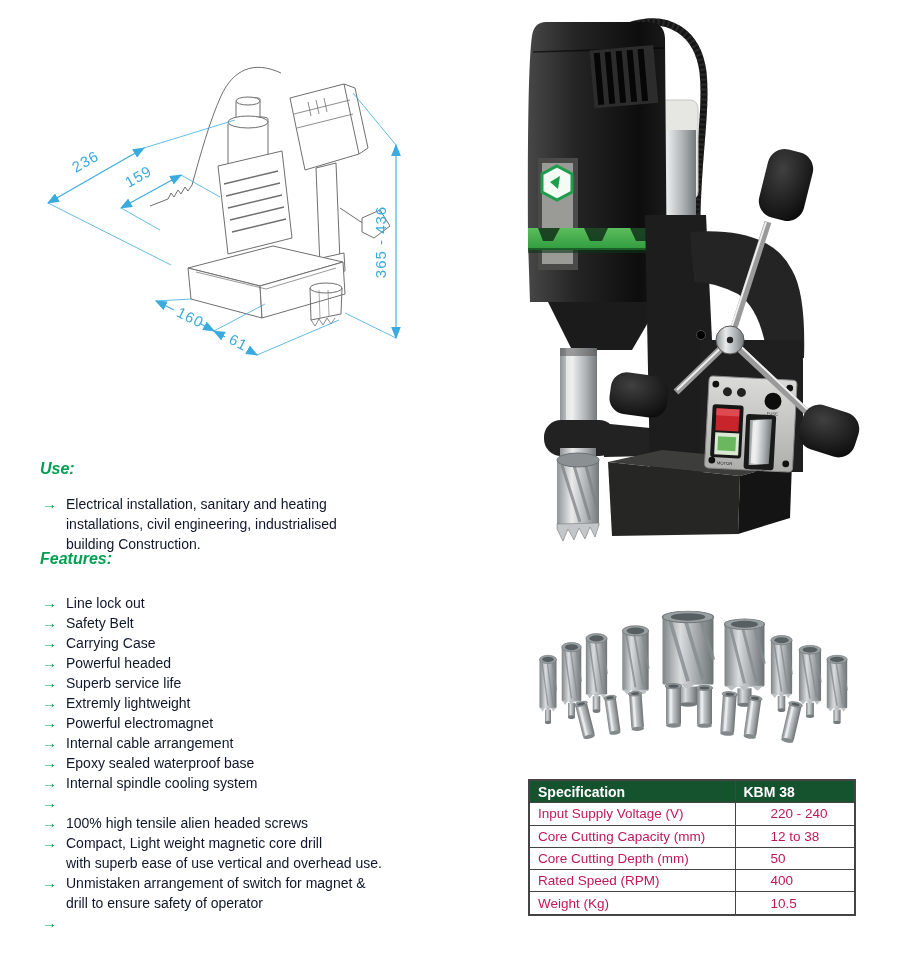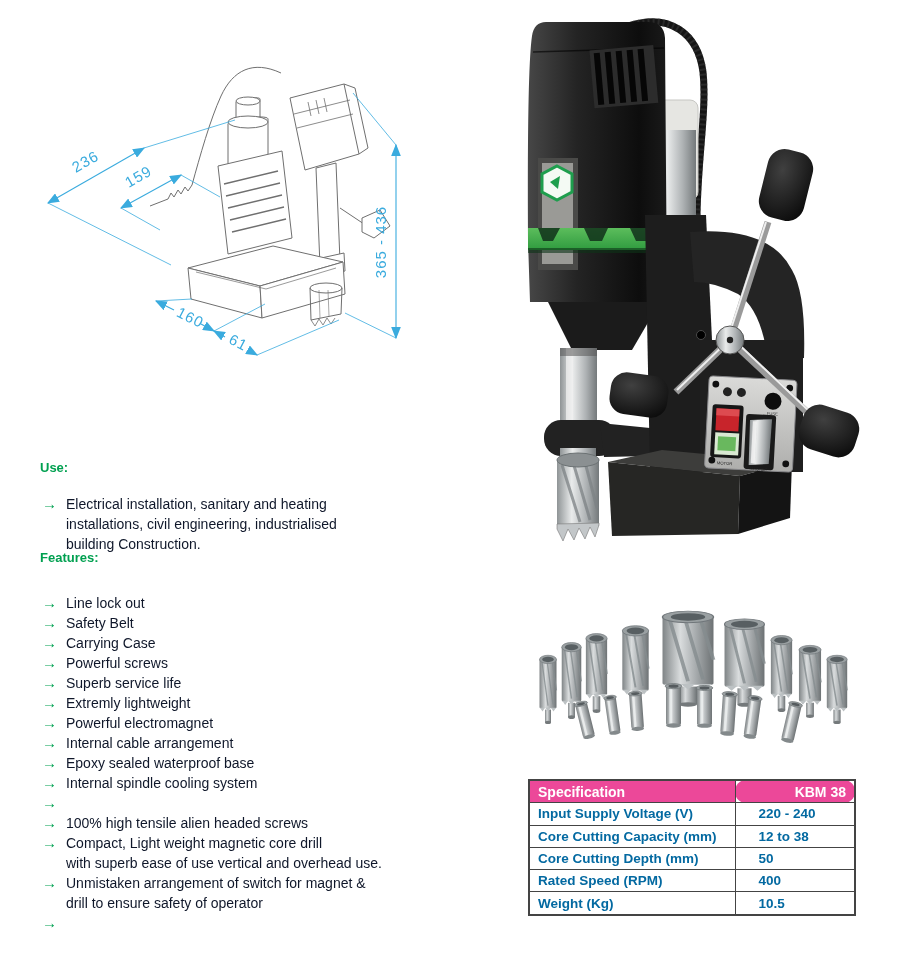--- a/index.html
+++ b/index.html
@@ -1,31 +1,31 @@
 <!DOCTYPE html>
 <html><head>
 <meta charset="utf-8">
 <style>
   html,body{margin:0;padding:0;background:#fff;}
   body{width:900px;height:961px;position:relative;overflow:hidden;
        font-family:"Liberation Sans",sans-serif;color:#2b2b2b;}
   .abs{position:absolute;}
   
-  .sec-h{font-size:13px;font-weight:bold;color:#00a050;}
+  .sec-h{font-size:16px;font-weight:bold;color:#00a050;font-style:italic;}
   ul.bullets{list-style:none;margin:0;padding:0;}
   ul.bullets li{display:flex;align-items:flex-start;line-height:20px;font-size:14px;}
   .arrow{color:#00a050;font-weight:bold;width:24px;flex:0 0 24px;font-size:15px;line-height:20px;}
   .btxt{white-space:pre-line;color:#0f172a;}
   
   table.spec{border-collapse:collapse;table-layout:fixed;width:326px;border:2px solid #444;}
   table.spec th,table.spec td{border:1px solid #444;font-size:13.5px;height:19.3px;
-      padding:1px 8px;vertical-align:middle;color:#0369a1;overflow:hidden;white-space:nowrap;font-weight:bold;}
-  table.spec th{background:#ec4899;color:#fff;font-weight:bold;font-size:14px;text-align:left;}
-  table.spec th.val{text-align:right;border-radius:11px;}
-  table.spec td.val{padding-left:23px;}
+      padding:1px 8px;vertical-align:middle;color:#be185d;overflow:hidden;white-space:nowrap;}
+  table.spec th{background:#14532d;color:#fff;font-weight:bold;font-size:14px;text-align:left;}
+  table.spec th.val{text-align:left;}
+  table.spec td.val{padding-left:35px;}
   svg text{font-family:"Liberation Sans",sans-serif;}
   .dim-label{fill:#3aabde;font-size:15px;letter-spacing:1px;}
 </style>
 </head>
 <body>
 
 <svg class="abs" style="left:28px;top:56px" width="432" height="336" viewBox="0 0 432 336">
   <defs>
     <marker id="da" viewBox="0 0 10 8" refX="9" refY="4" markerWidth="11" markerHeight="9" orient="auto-start-reverse">
         <path d="M0,0 L10,4 L0,8 Z" fill="#3aabde"></path>
@@ -298,21 +298,21 @@
   <li>
       <span class="arrow">→</span>
       <span class="btxt">Safety Belt</span>
     </li>
   <li>
       <span class="arrow">→</span>
       <span class="btxt">Carrying Case</span>
     </li>
   <li>
       <span class="arrow">→</span>
-      <span class="btxt">Powerful screws</span>
+      <span class="btxt">Powerful headed</span>
     </li>
   <li>
       <span class="arrow">→</span>
       <span class="btxt">Superb service life</span>
     </li>
   <li>
       <span class="arrow">→</span>
       <span class="btxt">Extremly lightweight</span>
     </li>
   <li>

